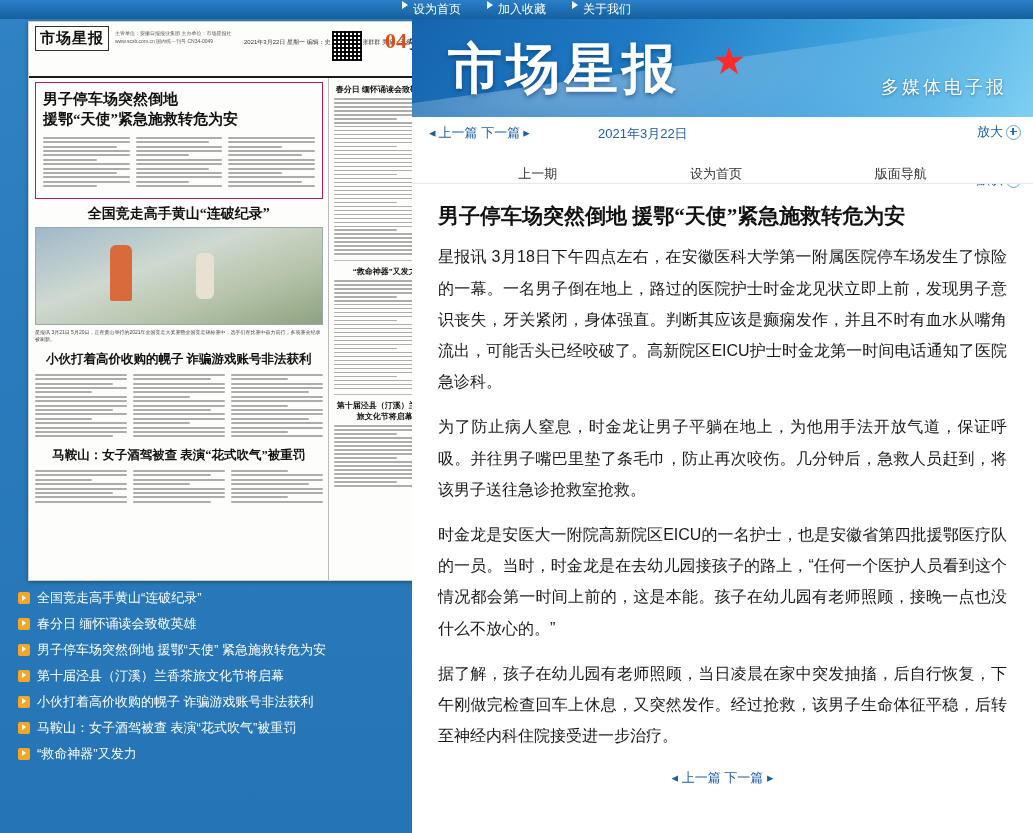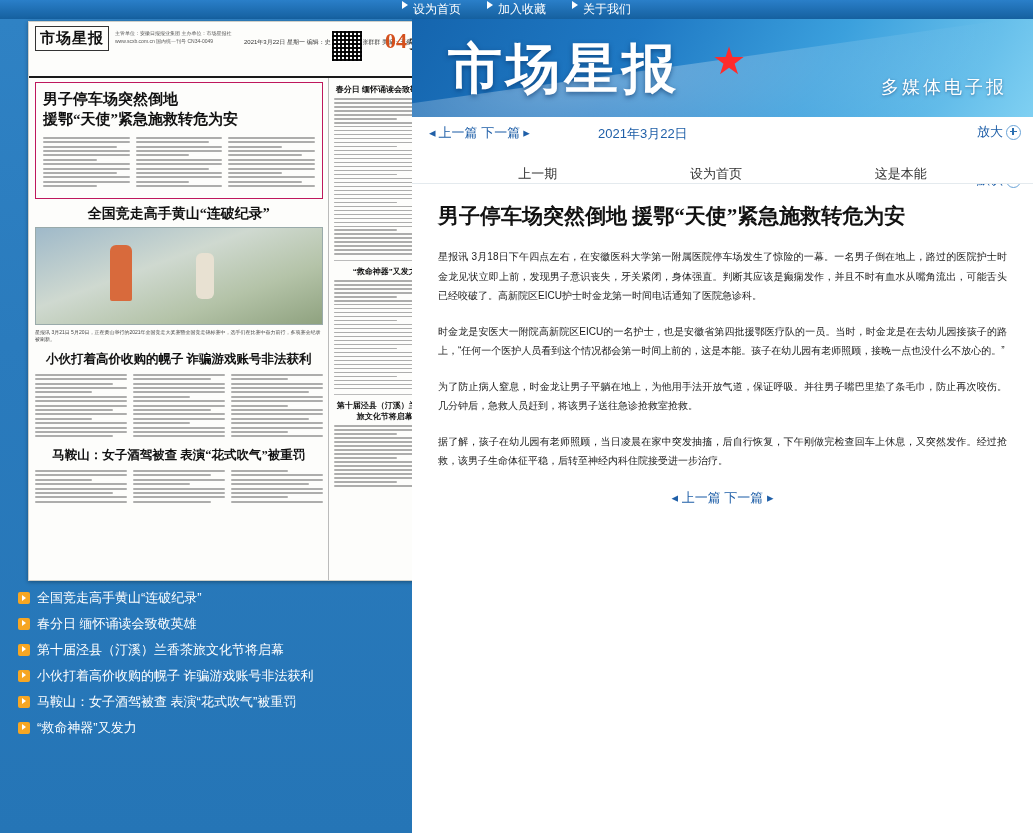--- a/index.html
+++ b/index.html
@@ -196,21 +196,21 @@
   .article{position:absolute;left:0;top:170px;width:621px;padding:0 26px;box-sizing:border-box;}
   .art-title{
     font-family:"Liberation Serif","DejaVu Serif",serif;
     font-size:21px;font-weight:bold;color:#111;text-align:left;
     line-height:1.45;margin:12px 0 10px;
   }
   .art-byline{
     text-align:center;font-size:12.5px;color:#333;margin-bottom:22px;
   }
   .art-p{
-    font-size:10px;line-height:1.95;color:#1a1a1a;margin:16px 0 14px 0;
+    font-size:16px;line-height:1.95;color:#1a1a1a;margin:4px 0 14px 0;
     text-align:justify;text-indent:0;
   }
   .art-foot{
     text-align:center;font-size:13px;color:#1f5fa8;margin-top:18px;
   }
   .art-foot a{color:#1f5fa8;text-decoration:none;cursor:pointer;}
 </style>
 </head>
 <body>
 
@@ -498,20 +498,24 @@
       <div class="hitem">
         <span class="bullet"></span>
         <span class="t">全国竞走高手黄山“连破纪录”</span>
       </div>
       <div class="hitem">
         <span class="bullet"></span>
         <span class="t">春分日 缅怀诵读会致敬英雄</span>
       </div>
       <div class="hitem">
         <span class="bullet"></span>
+        <span class="t">男子停车场突然倒地 援鄂“天使” 紧急施救转危为安</span>
+      </div>
+      <div class="hitem">
+        <span class="bullet"></span>
         <span class="t">第十届泾县（汀溪）兰香茶旅文化节将启幕</span>
       </div>
       <div class="hitem">
         <span class="bullet"></span>
         <span class="t">小伙打着高价收购的幌子 诈骗游戏账号非法获利</span>
       </div>
       <div class="hitem">
         <span class="bullet"></span>
         <span class="t">马鞍山：女子酒驾被查 表演“花式吹气”被重罚</span>
       </div>
@@ -549,29 +553,29 @@
           <span>默认</span>
           <i class="circ"></i>
         </span>
       </div>
     </div>
 
     <div class="toolrow2">
       <div class="tr2-inner">
         <a>上一期</a>
         <a>设为首页</a>
-        <a>这是本能</a>
+        <a>版面导航</a>
       </div>
     </div>
 
     <div class="article">
       <h1 class="art-title">男子停车场突然倒地  援鄂“天使”紧急施救转危为安</h1>
       <p class="art-p">星报讯 3月18日下午四点左右，在安徽医科大学第一附属医院停车场发生了惊险的一幕。一名男子倒在地上，路过的医院护士时金龙见状立即上前，发现男子意识丧失，牙关紧闭，身体强直。判断其应该是癫痫发作，并且不时有血水从嘴角流出，可能舌头已经咬破了。高新院区EICU护士时金龙第一时间电话通知了医院急诊科。</p>
+      <p class="art-p">为了防止病人窒息，时金龙让男子平躺在地上，为他用手法开放气道，保证呼吸。并往男子嘴巴里垫了条毛巾，防止再次咬伤。几分钟后，急救人员赶到，将该男子送往急诊抢救室抢救。</p>
       <p class="art-p">时金龙是安医大一附院高新院区EICU的一名护士，也是安徽省第四批援鄂医疗队的一员。当时，时金龙是在去幼儿园接孩子的路上，“任何一个医护人员看到这个情况都会第一时间上前的，这是本能。孩子在幼儿园有老师照顾，接晚一点也没什么不放心的。”</p>
-      <p class="art-p">为了防止病人窒息，时金龙让男子平躺在地上，为他用手法开放气道，保证呼吸。并往男子嘴巴里垫了条毛巾，防止再次咬伤。几分钟后，急救人员赶到，将该男子送往急诊抢救室抢救。</p>
       <p class="art-p">据了解，孩子在幼儿园有老师照顾，当日凌晨在家中突发抽搐，后自行恢复，下午刚做完检查回车上休息，又突然发作。经过抢救，该男子生命体征平稳，后转至神经内科住院接受进一步治疗。</p>
       <div class="art-foot">
         <span>◂</span>
         <a>上一篇</a>
         <a>下一篇</a>
         <span>▸</span>
       </div>
     </div>
 
   </div>

